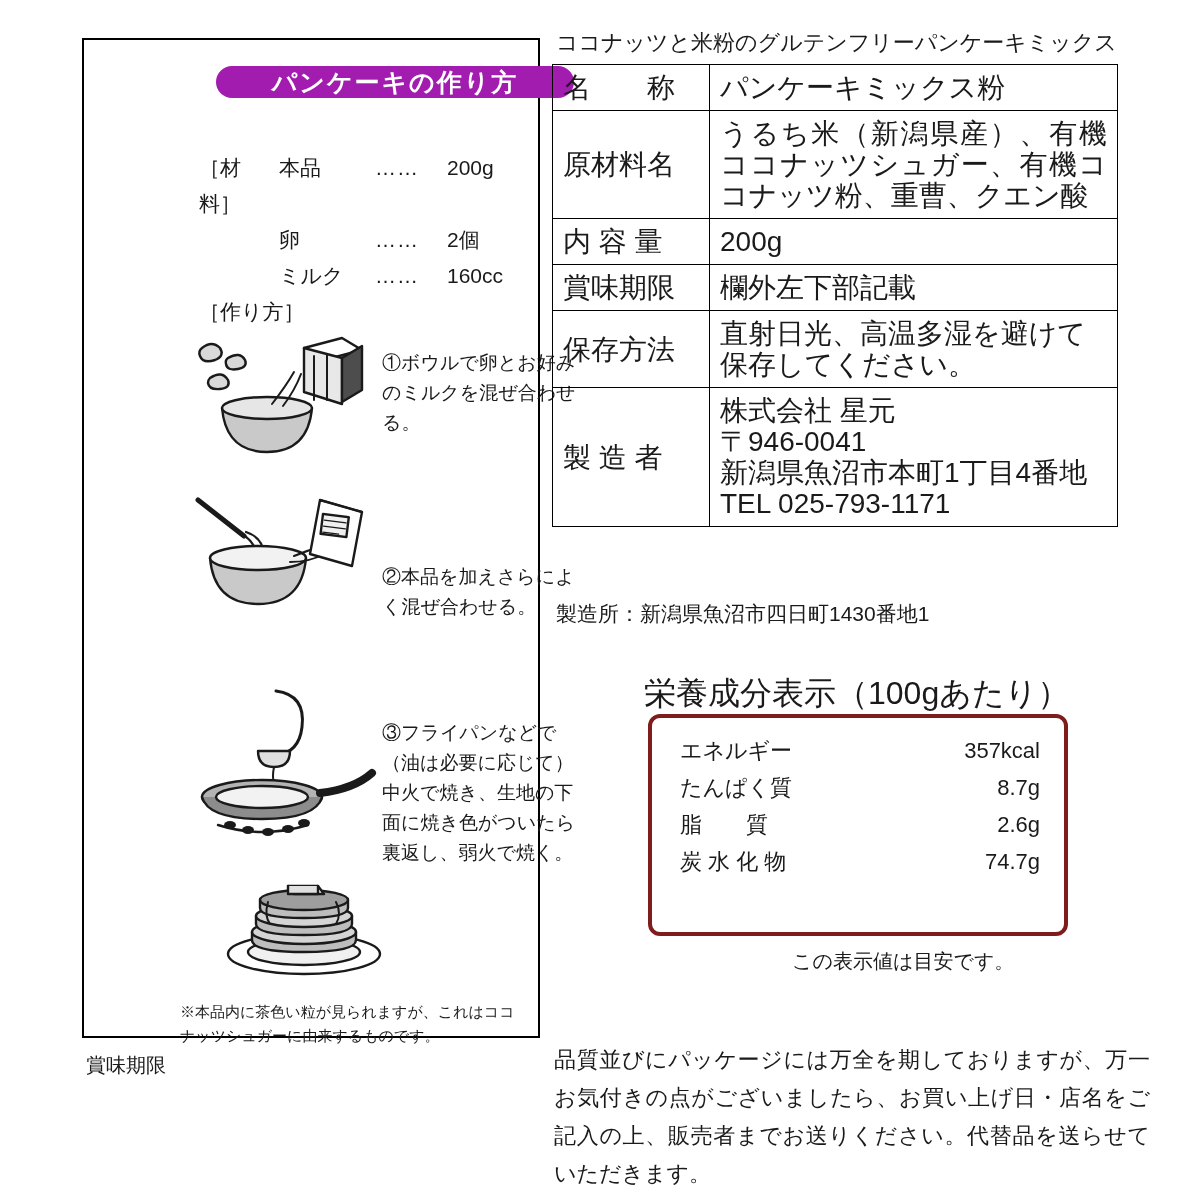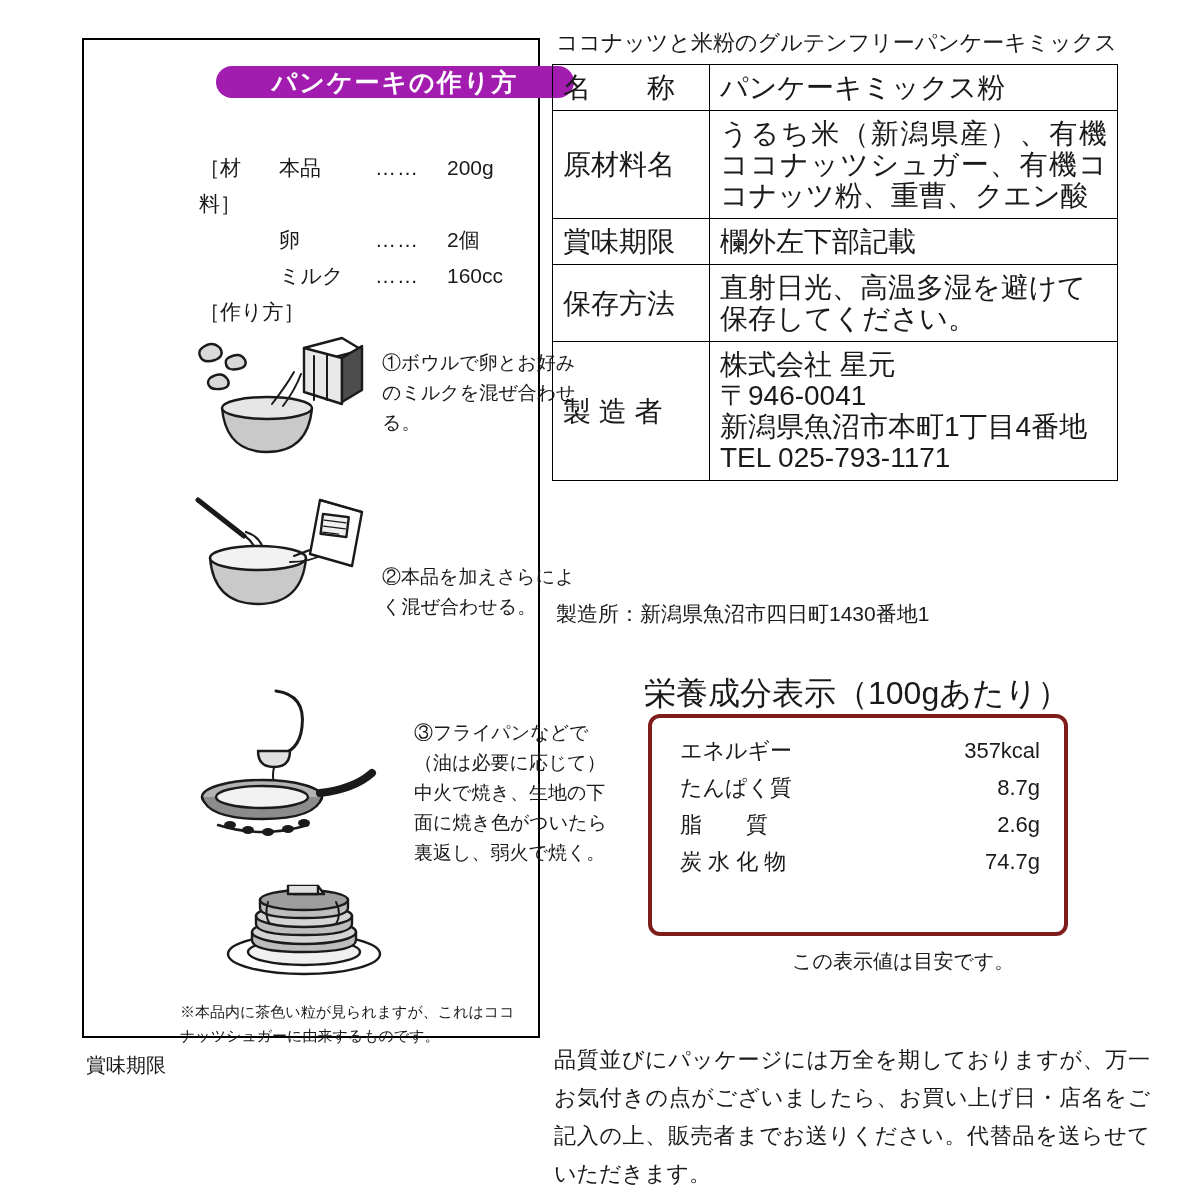--- a/index.html
+++ b/index.html
@@ -81,21 +81,21 @@
   }
 
   .step-text {
     position: absolute;
     font-size: 19px;
     line-height: 30px;
     width: 205px;
   }
   #step1-text { left: 298px; top: 308px; }
   #step2-text { left: 298px; top: 522px; }
-  #step3-text { left: 298px; top: 678px; margin-left: 32px; }
+  #step3-text { left: 298px; top: 678px; }
 
   #note-text {
     position: absolute;
     left: 96px;
     top: 960px;
     width: 345px;
     font-size: 15px;
     line-height: 24px;
   }
 
@@ -349,20 +349,24 @@
 
   <table id="info-table">
     <tbody>
       <tr>
         <td class="key">名　　称</td>
         <td>パンケーキミックス粉</td>
       </tr>
       <tr>
         <td class="key">原材料名</td>
         <td class="justify-val">うるち米（新潟県産）、有機ココナッツシュガー、有機ココナッツ粉、重曹、クエン酸</td>
+      </tr>
+      <tr>
+        <td class="key">内 容 量</td>
+        <td>200g</td>
       </tr>
       <tr>
         <td class="key">賞味期限</td>
         <td>欄外左下部記載</td>
       </tr>
       <tr>
         <td class="key">保存方法</td>
         <td>直射日光、高温多湿を避けて保存してください。</td>
       </tr>
       <tr>

